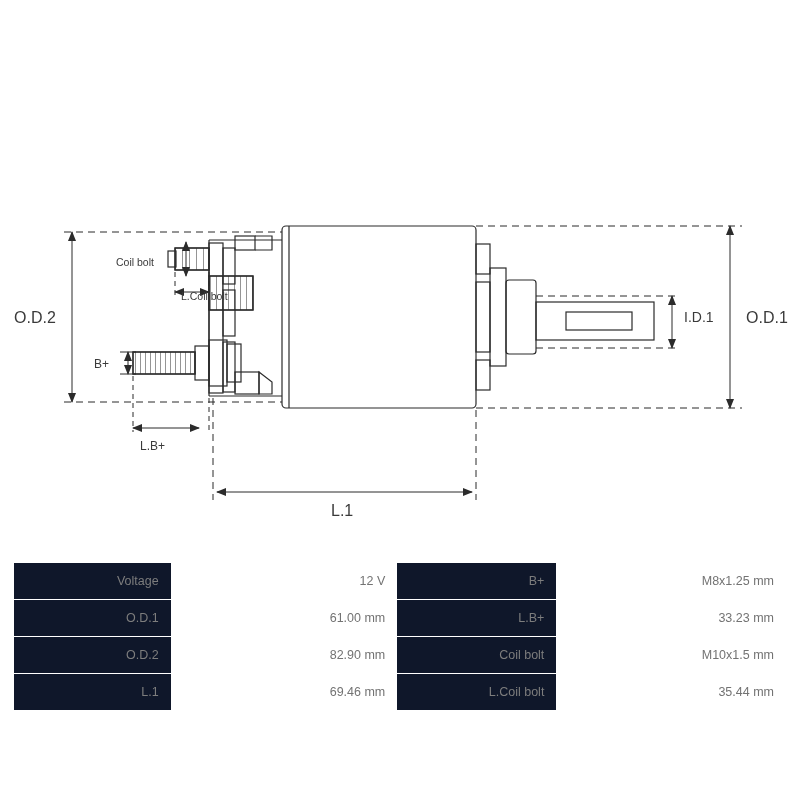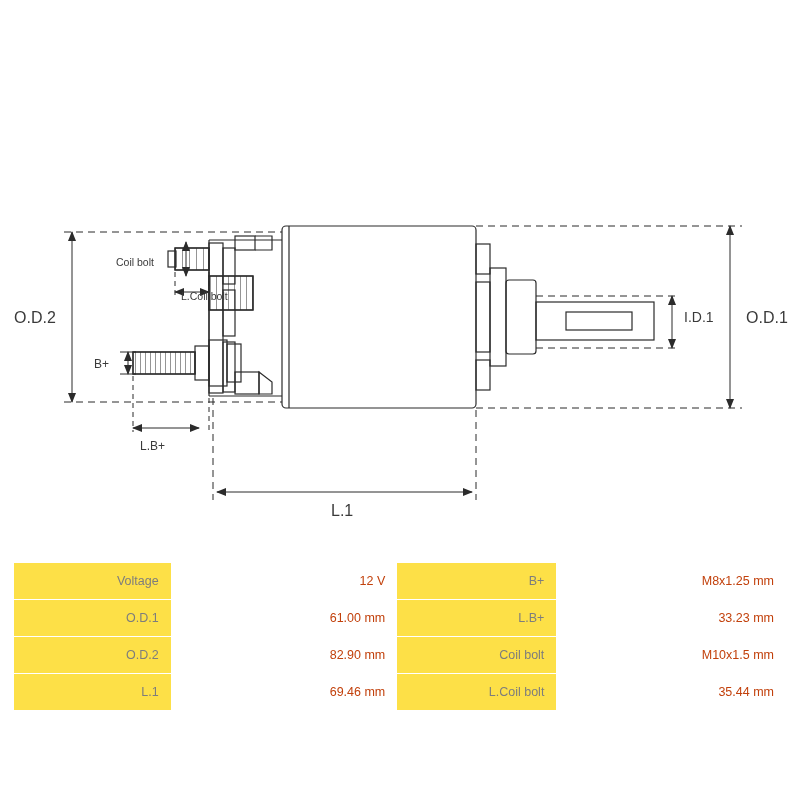--- a/index.html
+++ b/index.html
@@ -29,28 +29,28 @@
   }
   .spec-table td{
     height:36px;
     padding:0 12px;
     border-bottom:1px solid #ffffff;
     vertical-align:middle;
     white-space:nowrap;
   }
   .spec-table tr{background:#ffffff;}
   .lbl{
-    background:#fde047;
+    background:#0f172a;
     color:#7d7d7d;
     text-align:right;
     width:152px;
   }
   .val{
     background:#ffffff;
-    color:#c2410c;
+    color:#737373;
     text-align:right;
     width:234px;
   }
   .spec-table tr:first-child td{border-top:1px solid #ffffff;}
 </style>
 </head>
 <body>
 
 <div class="drawing">
 <svg width="800" height="560" viewBox="0 0 800 560" xmlns="http://www.w3.org/2000/svg">

